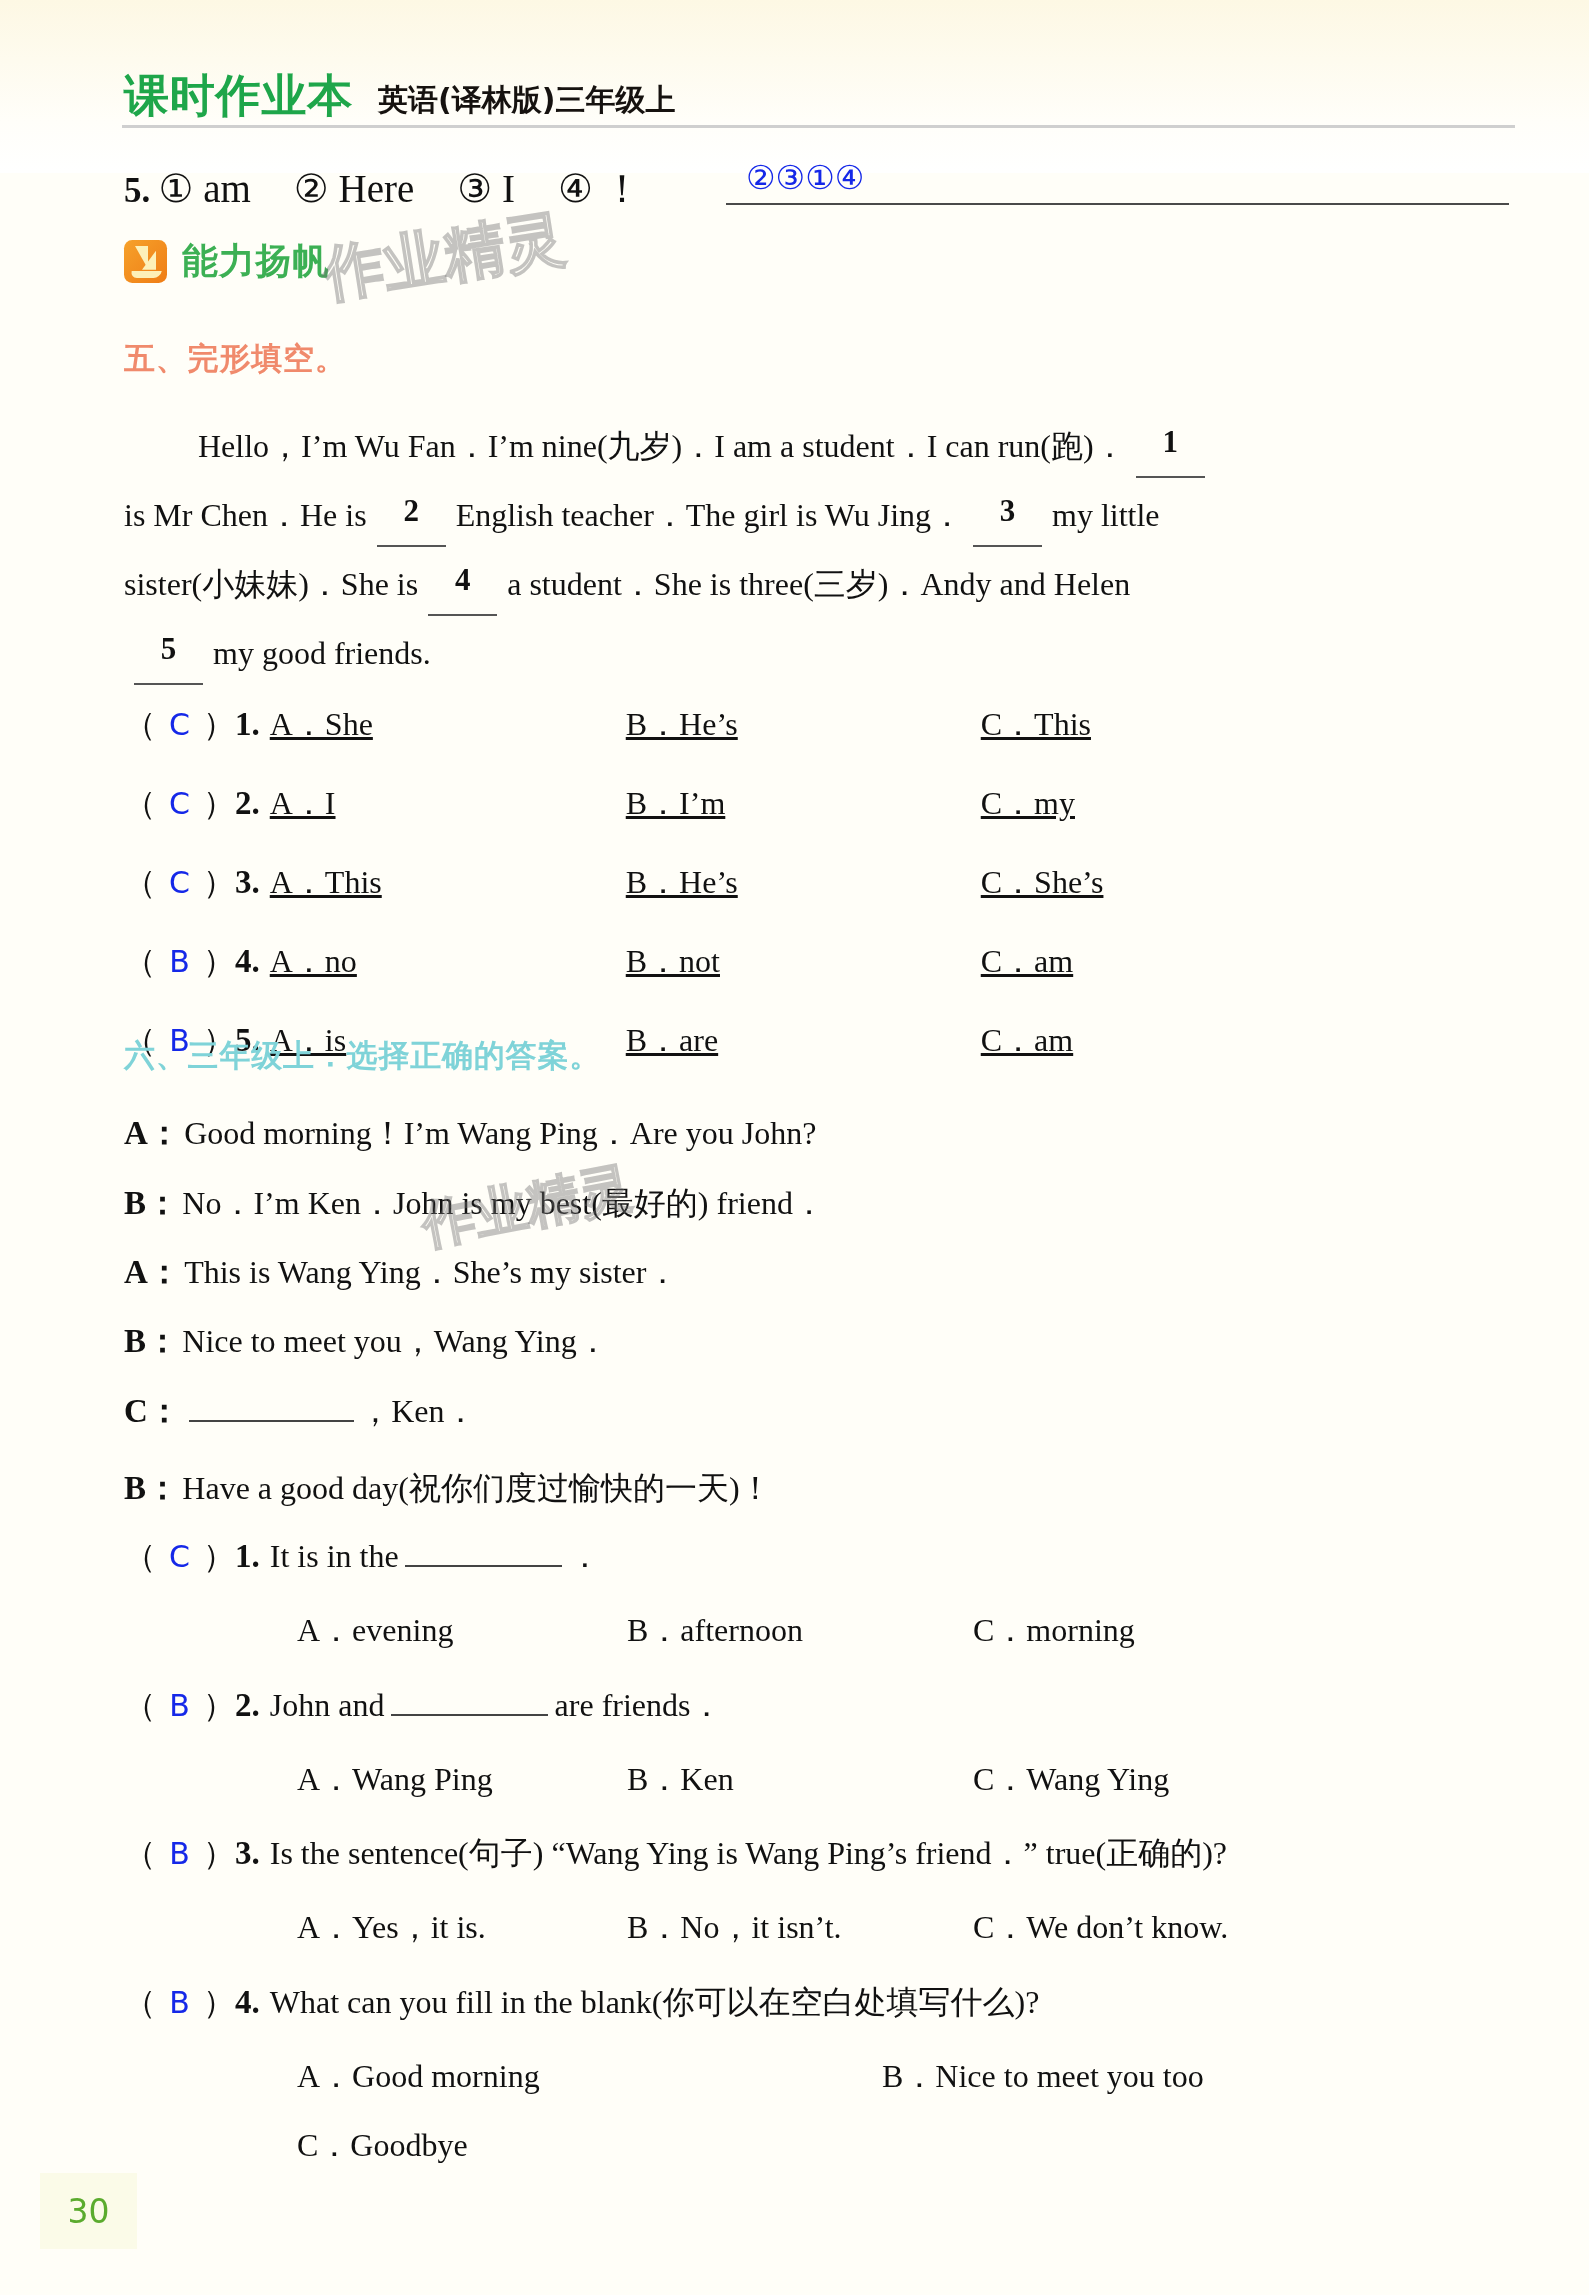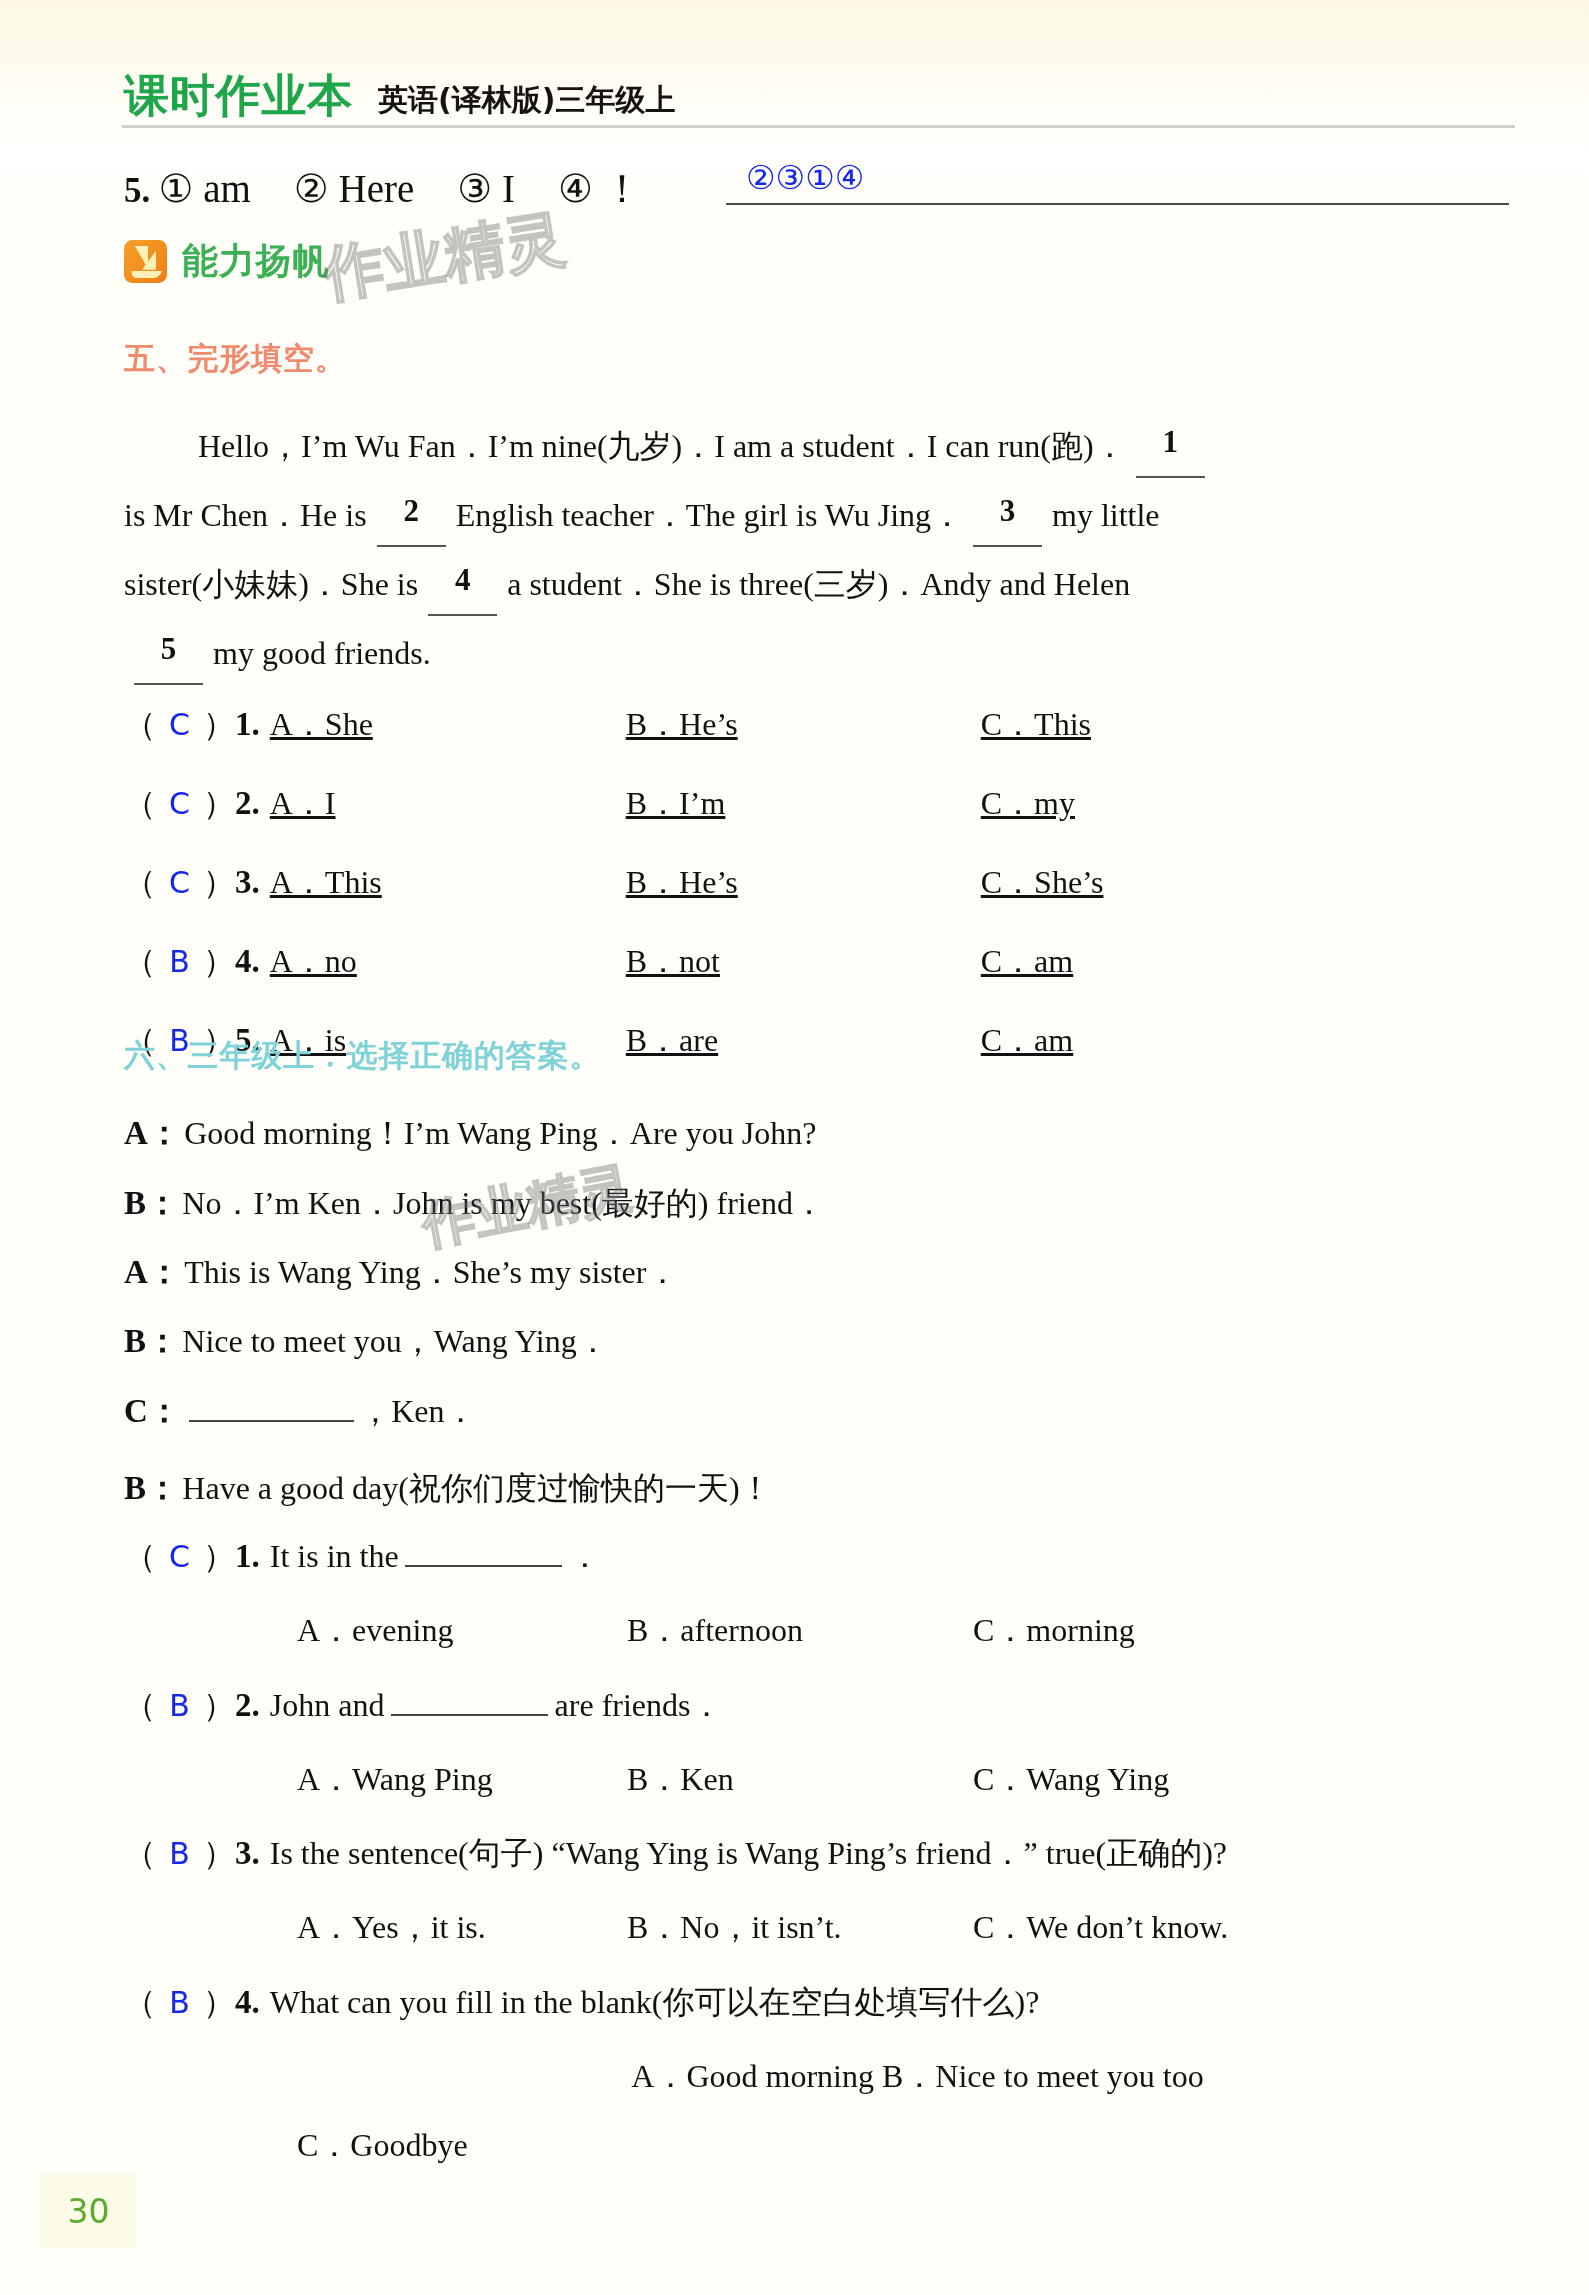--- a/index.html
+++ b/index.html
@@ -391,21 +391,21 @@
 
     <div class="q6" style="top:1981px;" id="s6q3">
       <span class="paren">
         <span class="p">（</span>
           <span class="pick">B</span>
           <span class="p">）</span>
       </span>
       <span class="qnum">4.</span>
       <span>What can you fill in the blank(你可以在空白处填写什么)?</span>
     </div>
-    <div class="q6opts" style="top:2055px;text-align:right;" id="s6o3a">
+    <div class="q6opts" style="top:2055px;" id="s6o3a">
       <span class="o" style="width:577px;">A．Good morning</span>
       <span class="o">B．Nice to meet you too</span>
     </div>
     <div class="q6opts" style="top:2124px;" id="s6o3b">
       <span class="o">C．Goodbye</span>
     </div>
 
     <div class="pagenum-wrap">
       <span class="pagenum">30</span>
     </div>

